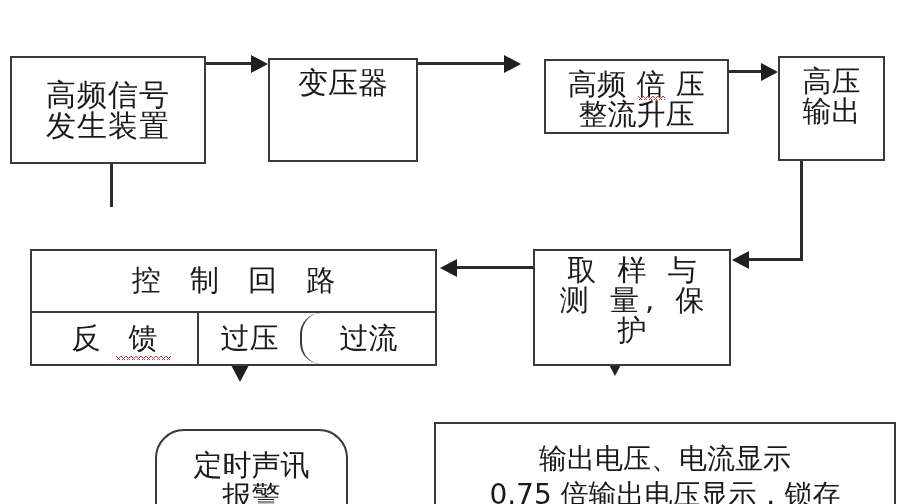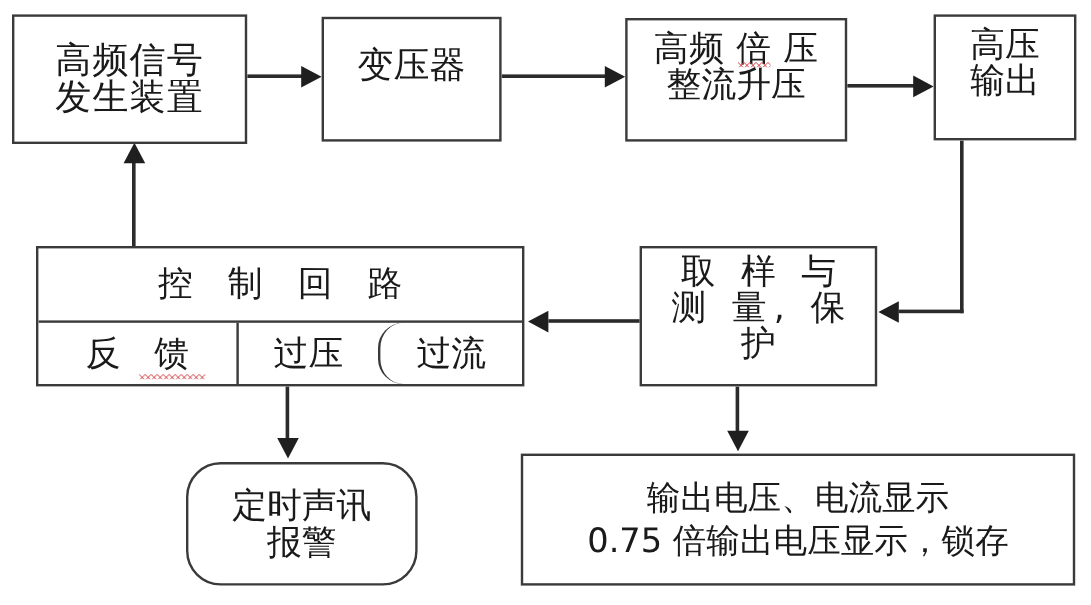--- a/index.html
+++ b/index.html
@@ -19,47 +19,48 @@
     position: absolute;
     box-sizing: border-box;
     border: 2px solid #3a3a3a;
     background: #ffffff;
     display: flex;
     flex-direction: column;
     align-items: center;
     color: #1a1a1a;
     overflow: hidden;
     z-index: 3;
+    margin-top: 44px;
   }
   .node .line {
     white-space: nowrap;
     line-height: 1.04;
   }
   
   #node-hf-gen {
     left: 10px; top: 12px; width: 196px; height: 108px;
     justify-content: center;
     font-size: 30px;
   }
   #node-hf-gen .line { letter-spacing: 1px; }
   #node-transformer {
     left: 268px; top: 14px; width: 150px; height: 104px;
     justify-content: flex-start;
-    padding-top: 23px;
+    padding-top: 7px;
     font-size: 30px;
   }
   #node-booster {
-    left: 521px; top: 15px; width: 185px; height: 103px;
+    left: 544px; top: 15px; width: 185px; height: 75px;
     justify-content: flex-start;
     padding-top: 8px;
     font-size: 29px;
   }
   #node-booster .line-1 { letter-spacing: 0.5px; }
   #node-hv-out {
-    left: 778px; top: 12px; width: 119px; height: 105px;
+    left: 778px; top: 12px; width: 107px; height: 105px;
     justify-content: flex-start;
     padding-top: 8px;
     font-size: 29px;
   }
   
   #node-control {
     left: 30px; top: 205px; width: 407px; height: 117px;
     border: 2px solid #3a3a3a;
     display: block;
     padding: 16px;
@@ -82,21 +83,21 @@
   #control-subrow .cell {
     display: flex;
     align-items: center;
     justify-content: center;
     font-size: 29px;
     color: #1a1a1a;
     box-sizing: border-box;
     position: relative;
   }
   #cell-feedback { width: 165px; letter-spacing: 14px; text-indent: 14px; }
-  #cell-overvolt { width: 118px; border-left: 2px solid #3a3a3a; }
+  #cell-overvolt { width: 103px; border-left: 2px solid #3a3a3a; }
   #cell-overcurrent { flex: 1; border-left: 2px solid #3a3a3a; border-radius: 21px; }
   
   #node-sampling {
     left: 533px; top: 205px; width: 198px; height: 117px;
     justify-content: flex-start;
     padding-top: 4px;
     font-size: 29px;
     text-align: center;
   }
   #node-sampling .line { letter-spacing: 6px; text-indent: 6px; }

